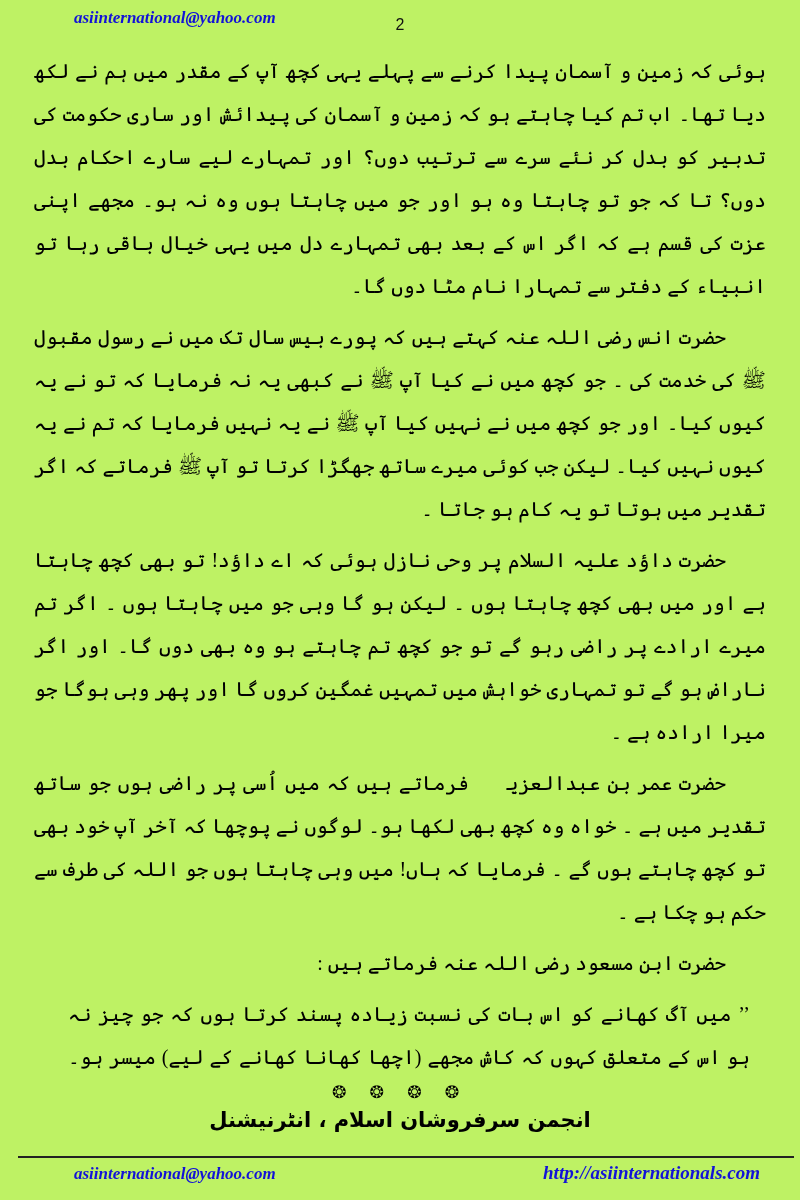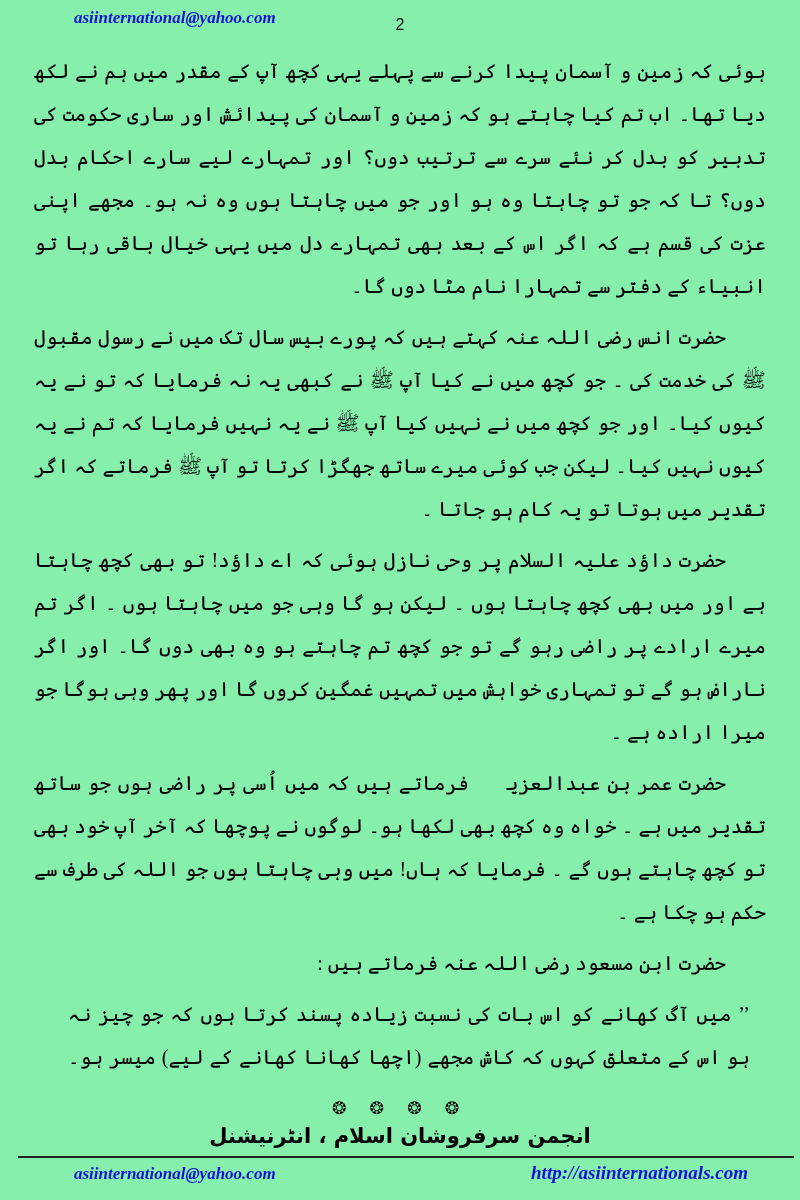--- a/index.html
+++ b/index.html
@@ -1,21 +1,21 @@
 <!DOCTYPE html>
 <html lang="ur"><head>
 <meta charset="utf-8">
 <style>
   html, body { margin: 0; padding: 0; background: #888; }
   .page {
     position: relative;
     width: 800px;
     height: 1200px;
     margin: 0 auto;
-    background: #86efac;
+    background: #bef264;
     overflow: hidden;
     font-family: "Liberation Serif", serif;
   }
   
   .header { position: absolute; top: 6px; left: 0; right: 0; height: 36px; }
   .header-email {
     position: absolute; left: 74px; top: 2px;
     font-family: "Liberation Serif", serif;
     font-style: italic; font-weight: bold;
     font-size: 17px; color: #1212d8;
@@ -48,38 +48,38 @@
     color: #000;
     margin-bottom: 6px;
     font-family: "DejaVu Sans", sans-serif;
   }
   .banner-row {
     direction: rtl;
     text-align: center;
     font-weight: bold;
     font-size: 21px;
     color: #000;
-    margin-bottom: 8px;
+    margin-bottom: 24px;
     font-family: "DejaVu Sans", "Liberation Sans", sans-serif;
   }
   .footer-rule {
     border: none;
     border-top: 2px solid #222;
     margin: 0 6px 4px 18px;
   }
   .footer-links { position: relative; height: 30px; }
   .footer-email {
     position: absolute; left: 74px; top: 2px;
     font-family: "Liberation Serif", serif;
     font-style: italic; font-weight: bold;
     font-size: 17px; color: #1212d8;
     text-decoration: none;
   }
   .footer-url {
-    position: absolute; right: 52px; top: 0px;
+    position: absolute; right: 40px; top: 0px;
     font-family: "Liberation Serif", serif;
     font-style: italic; font-weight: bold;
     font-size: 19px; color: #1212d8;
     text-decoration: none;
   }
 </style>
 </head>
 <body>
 
 <div class="page">

